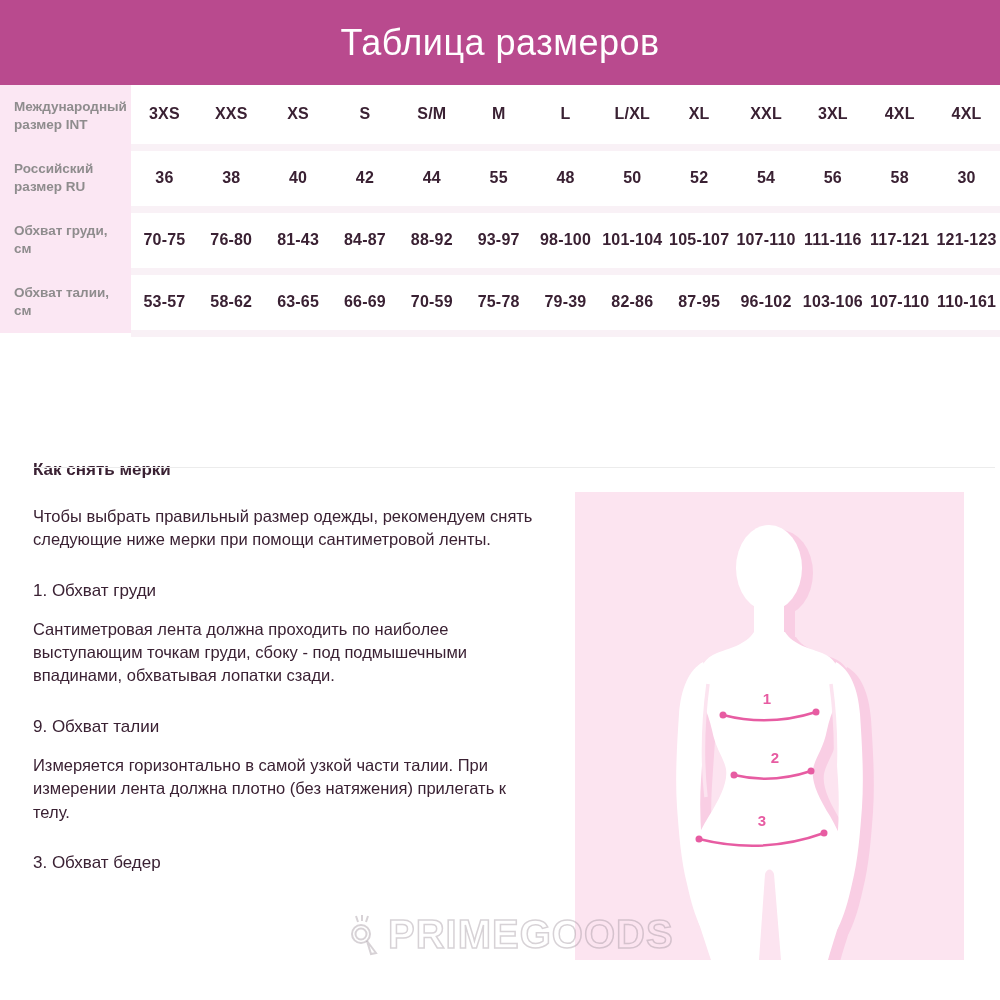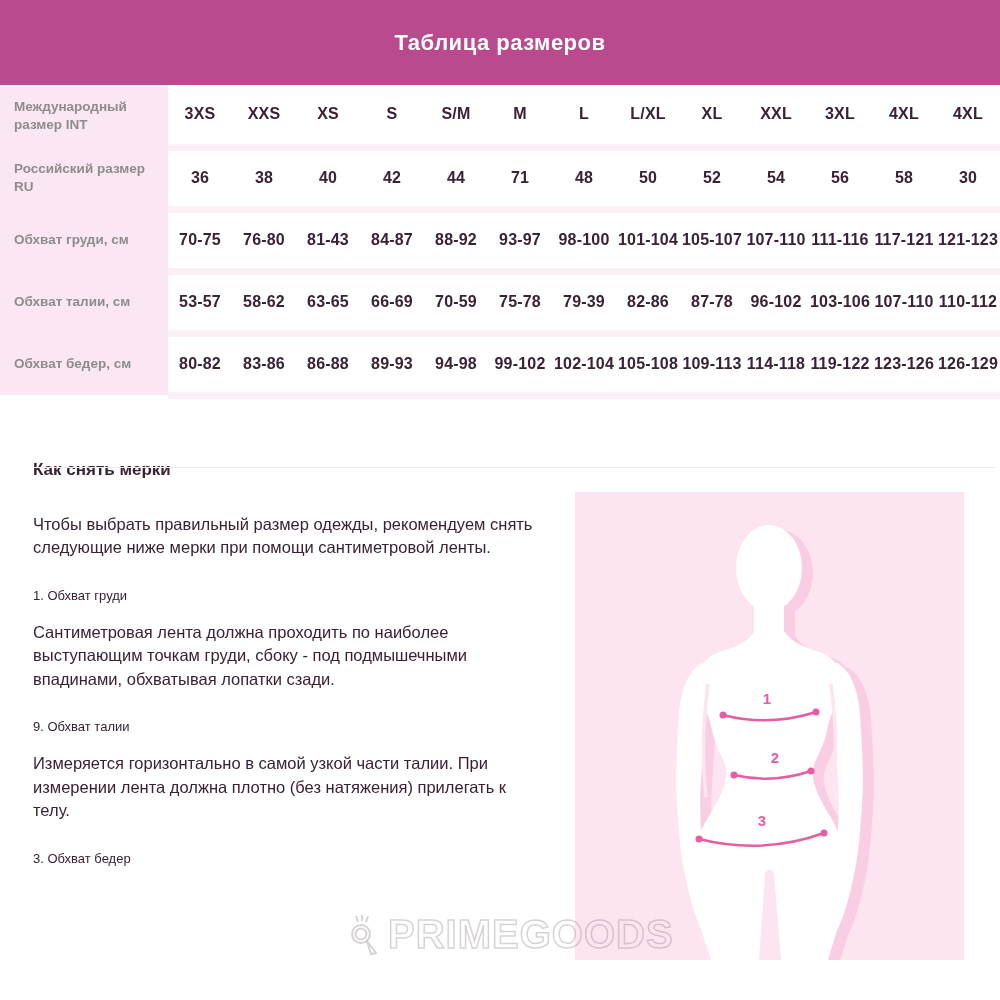--- a/index.html
+++ b/index.html
@@ -11,41 +11,41 @@
   html,body{width:1000px;height:1000px;}
   body{
     position:relative;overflow:hidden;background:#ffffff;
     font-family:"Liberation Sans","DejaVu Sans",sans-serif;color:var(--textDark);
   }
   
   .hdr{
     position:absolute;left:0;top:0;width:1000px;height:85px;background:var(--headerBg);
     display:flex;align-items:center;justify-content:center;
   }
-  .hdr h1{color:var(--headerText);font-size:22px;font-weight:700;letter-spacing:.5px;}
+  .hdr h1{color:var(--headerText);font-size:36px;font-weight:400;letter-spacing:.5px;}
   
   table.sizes{
     position:absolute;left:0;top:85px;width:1000px;border-collapse:collapse;table-layout:fixed;
   }
   table.sizes tr{height:62px;}
   table.sizes td{vertical-align:middle;}
   td.row-label{
-    width:168px;background:var(--labelBg);color:var(--labelText);
+    width:131px;background:var(--labelBg);color:var(--labelText);
     font-size:13.5px;font-weight:700;line-height:1.3;padding:0 4px 0 14px;text-align:left;
   }
   td.cell{
     text-align:center;font-size:16px;font-weight:700;color:var(--textDark);
     border-bottom:7px solid var(--rowGap);background:#ffffff;letter-spacing:.2px;
   }
   
   .guide-heading{position:absolute;left:33px;top:460px;font-size:17px;font-weight:700;}
   .guide-divider{position:absolute;left:33px;top:467px;width:962px;height:1px;background:var(--divider);}
   .guide-text{position:absolute;left:33px;top:497px;width:505px;}
-  .guide-text p{font-size:16.5px;line-height:1.42;margin:16px 0 27px;}
-  .guide-text .step-title{font-size:13px;line-height:1.4;margin:16px 0 15px;}
+  .guide-text p{font-size:16.5px;line-height:1.42;margin:8px 0 27px;}
+  .guide-text .step-title{font-size:17px;line-height:1.4;margin:16px 0 15px;}
   
   .figure-panel{
     position:absolute;left:575px;top:492px;width:389px;height:468px;
     background:var(--figureBg);overflow:hidden;
   }
   .figure-panel svg{display:block;width:389px;height:468px;}
   
   .watermark{
     position:absolute;left:346px;top:912px;display:flex;align-items:center;gap:4px;
     z-index:5;pointer-events:none;
@@ -80,21 +80,21 @@
         <td class="cell">4XL</td>
         <td class="cell">4XL</td>
       </tr>
       <tr>
         <td class="row-label">Российский размер RU</td>
         <td class="cell">36</td>
         <td class="cell">38</td>
         <td class="cell">40</td>
         <td class="cell">42</td>
         <td class="cell">44</td>
-        <td class="cell">71</td>
+        <td class="cell">55</td>
         <td class="cell">48</td>
         <td class="cell">50</td>
         <td class="cell">52</td>
         <td class="cell">54</td>
         <td class="cell">56</td>
         <td class="cell">58</td>
         <td class="cell">30</td>
       </tr>
       <tr>
         <td class="row-label">Обхват груди, см</td>
@@ -115,41 +115,25 @@
       <tr>
         <td class="row-label">Обхват талии, см</td>
         <td class="cell">53-57</td>
         <td class="cell">58-62</td>
         <td class="cell">63-65</td>
         <td class="cell">66-69</td>
         <td class="cell">70-59</td>
         <td class="cell">75-78</td>
         <td class="cell">79-39</td>
         <td class="cell">82-86</td>
-        <td class="cell">87-78</td>
+        <td class="cell">87-95</td>
         <td class="cell">96-102</td>
         <td class="cell">103-106</td>
         <td class="cell">107-110</td>
-        <td class="cell">110-112</td>
-      </tr>
-      <tr>
-        <td class="row-label">Обхват бедер, см</td>
-        <td class="cell">80-82</td>
-        <td class="cell">83-86</td>
-        <td class="cell">86-88</td>
-        <td class="cell">89-93</td>
-        <td class="cell">94-98</td>
-        <td class="cell">99-102</td>
-        <td class="cell">102-104</td>
-        <td class="cell">105-108</td>
-        <td class="cell">109-113</td>
-        <td class="cell">114-118</td>
-        <td class="cell">119-122</td>
-        <td class="cell">123-126</td>
-        <td class="cell">126-129</td>
+        <td class="cell">110-161</td>
       </tr>
     </tbody>
 </table>
 
 <h2 class="guide-heading">Как снять мерки</h2>
 <div class="guide-divider"></div>
 <div class="guide-text">
   <p class="intro">Чтобы выбрать правильный размер одежды, рекомендуем снять следующие ниже мерки при помощи сантиметровой ленты.</p>
   <div>
       <div class="step-title">1. Обхват груди</div>

